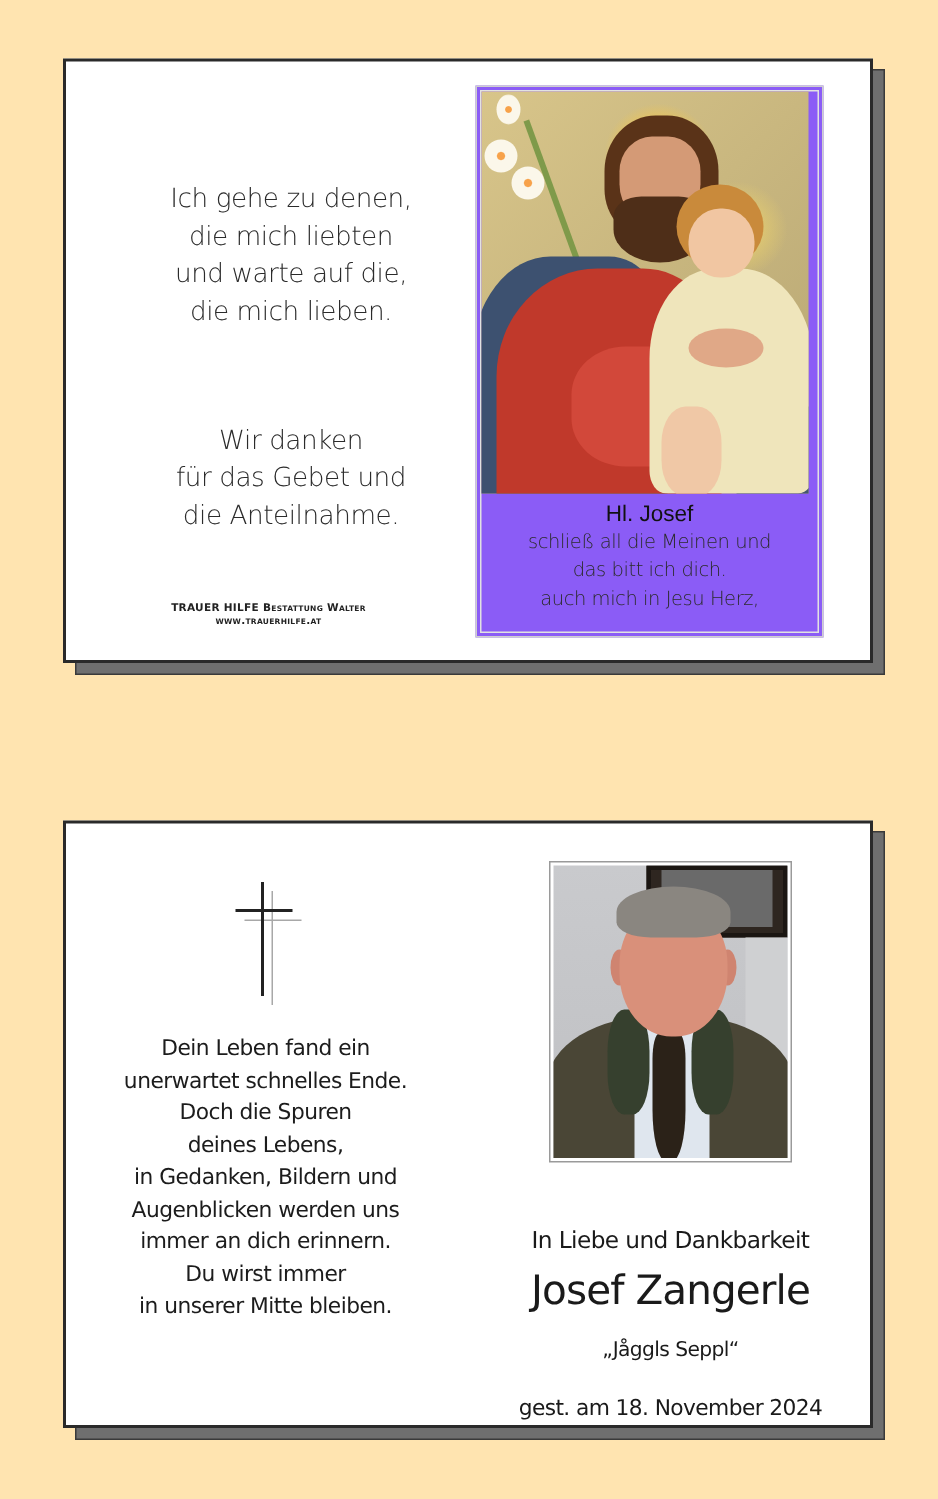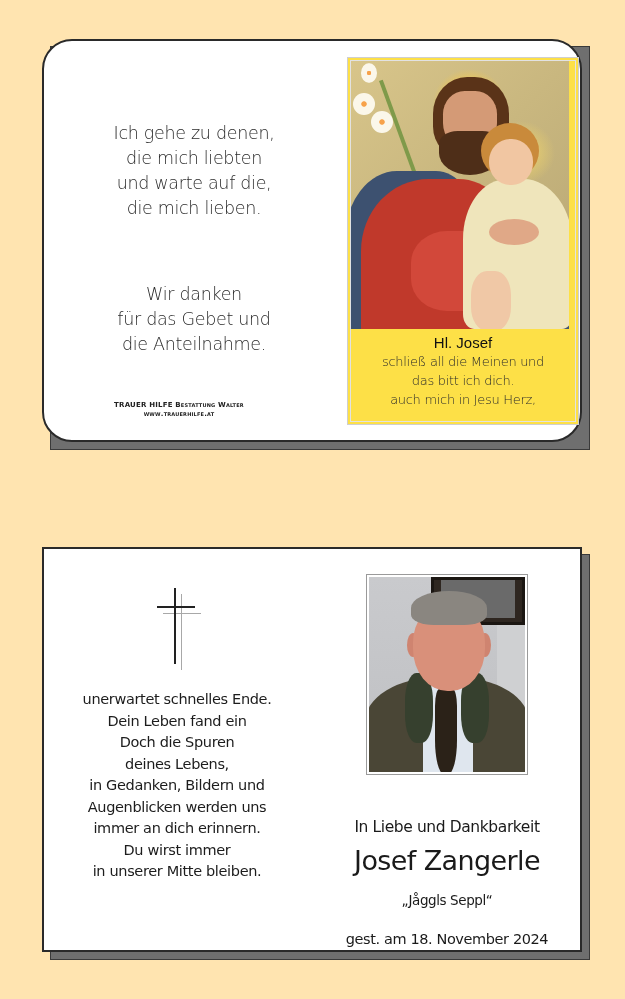--- a/index.html
+++ b/index.html
@@ -13,40 +13,40 @@
       position: absolute; background: #6f6f6f;
       border: 1px solid #3a3a3a;
     }
     .card {
       position: absolute; background: #ffffff;
       border: 2px solid #2a2a2a;
     }
 
     
     #shadow1 { left: 50px; top: 46px; width: 540px; height: 404px; }
-    #card1   { left: 42px; top: 39px; width: 540px; height: 403px; border-radius: 30px; }
+    #card1   { left: 42px; top: 39px; width: 540px; height: 403px; }
 
     .thin-text {
       position: absolute; text-align: center;
       font-family: "DejaVu Sans", sans-serif; font-weight: 200;
       color: #2b2b2b; letter-spacing: -0.3px;
     }
     #verse1 { left: 30px; top: 80px; width: 240px; font-size: 17.5px; line-height: 25px; }
     #thanks { left: 30px; top: 241px; width: 240px; font-size: 17.5px; line-height: 25px; }
 
     #footer1 {
       position: absolute; left: 40px; top: 360px; width: 190px;
       text-align: center; font-family: "DejaVu Sans", sans-serif;
       font-size: 7px; line-height: 9px; font-weight: bold; color: #222;
       font-variant: small-caps; letter-spacing: 0.2px;
     }
 
     #saint-frame {
-      position: absolute; left: 303px; top: 16px; width: 232px; height: 368px;
-      border: 1px solid #cfcfcf; background: #fde047;
+      position: absolute; left: 273px; top: 16px; width: 232px; height: 368px;
+      border: 1px solid #cfcfcf; background: #8b5cf6;
     }
     #saint-inner {
       position: absolute; left: 2px; top: 2px; right: 2px; bottom: 2px;
       border: 1px solid #e2e2e2;
     }
     #saint-image {
       position: absolute; left: 3px; top: 3px; width: 218px; height: 268px;
       background:
         radial-gradient(ellipse 36px 34px at 118px 42px, #f4d34a 0%, #eac55a 60%, rgba(234,197,90,0) 100%),
         radial-gradient(ellipse 34px 32px at 170px 92px, #f1d66a 0%, rgba(241,214,106,0) 100%),
@@ -187,22 +187,22 @@
 <div id="card2" class="card">
 
   <div>
     <div id="cross-light-v" class="cross-line"></div>
     <div id="cross-light-h" class="cross-line"></div>
     <div id="cross-dark-v" class="cross-line"></div>
     <div id="cross-dark-h" class="cross-line"></div>
   </div>
 
   <div id="verse2">
+    <div>Dein Leben fand ein</div>
     <div>unerwartet schnelles Ende.</div>
-    <div>Dein Leben fand ein</div>
     <div>Doch die Spuren</div>
     <div>deines Lebens,</div>
     <div>in Gedanken, Bildern und</div>
     <div>Augenblicken werden uns</div>
     <div>immer an dich erinnern.</div>
     <div>Du wirst immer</div>
     <div>in unserer Mitte bleiben.</div>
   </div>
 
   <div id="photo-frame">

